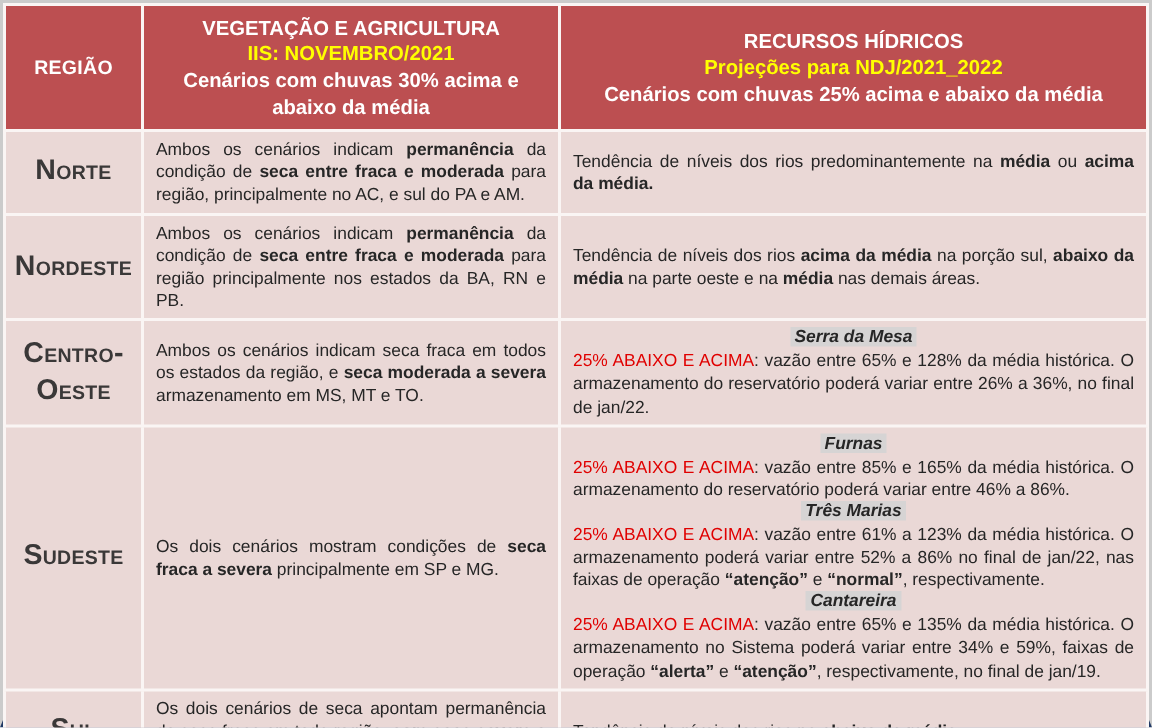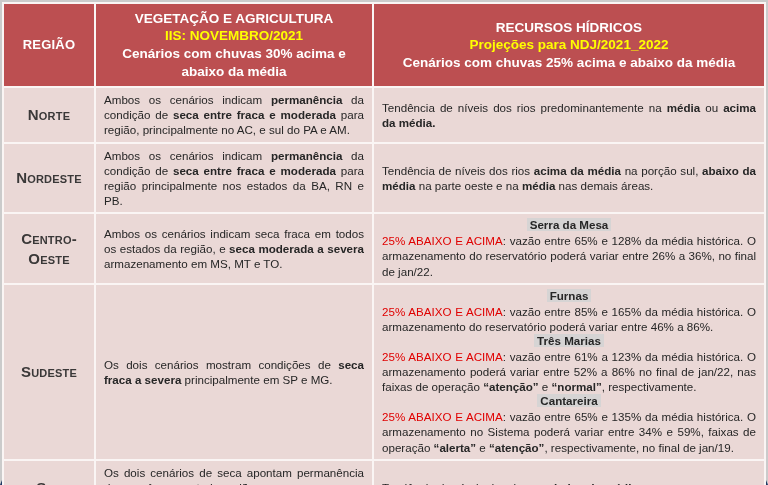--- a/index.html
+++ b/index.html
@@ -57,36 +57,37 @@
     padding:4px 8px;
     text-align:justify;
   }
   td.region-cell{
     text-align:center;
     padding:2px 2px;
   }
   .region-label{
     font-variant:small-caps;
     font-weight:bold;
-    font-size:15px;
+    font-size:19px;
     color:#3a3838;
     letter-spacing:0.2px;
   }
   .para{margin:0;}
   .seg-b{font-weight:bold;}
   .seg-rb{font-weight:normal;color:var(--alert-red);}
   .res-heading{
     text-align:center;
     font-weight:bold;
     margin:0;
     line-height:1.28;
   }
   .res-heading .hl{
     background:var(--gray-hl);
     padding:0 3px;
+    font-style:italic;
   }
   
   thead tr{height:84px;}
   tbody tr:nth-child(1){height:52px;}
   tbody tr:nth-child(2){height:54px;}
   tbody tr:nth-child(3){height:62px;}
   tbody tr:nth-child(4){height:170px;}
   tbody tr:nth-child(5){height:52px;}
 </style>
 </head>

